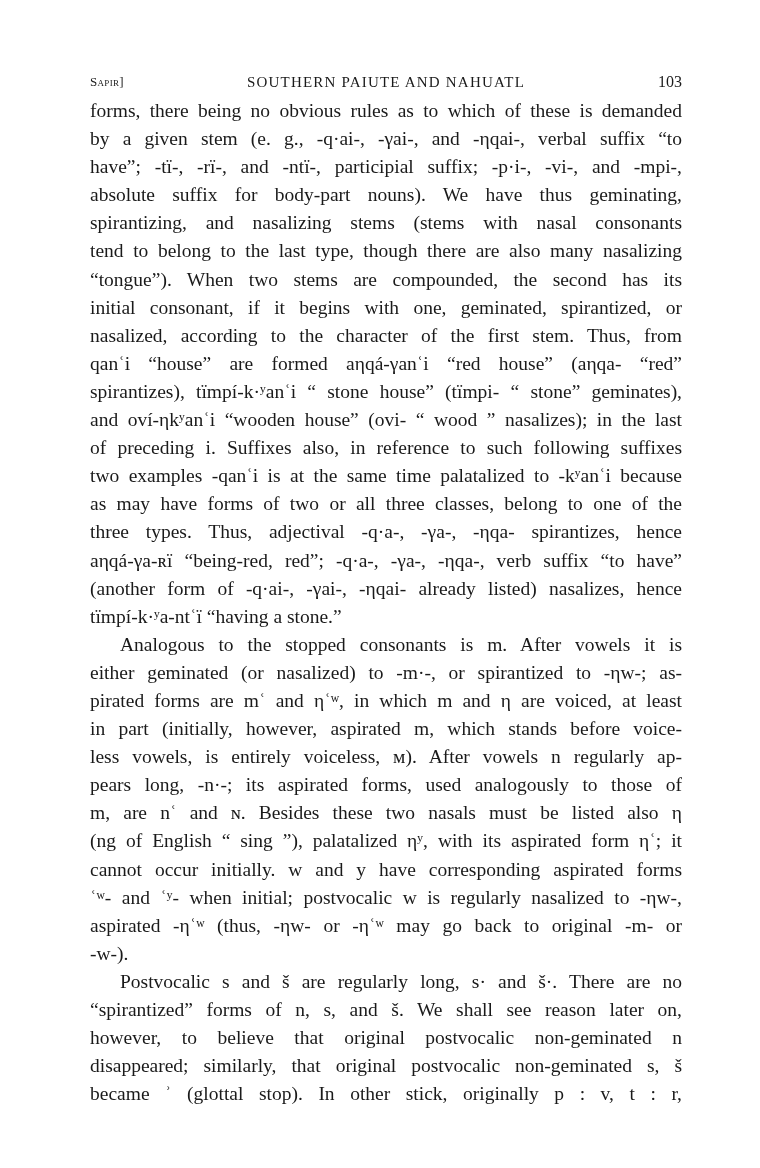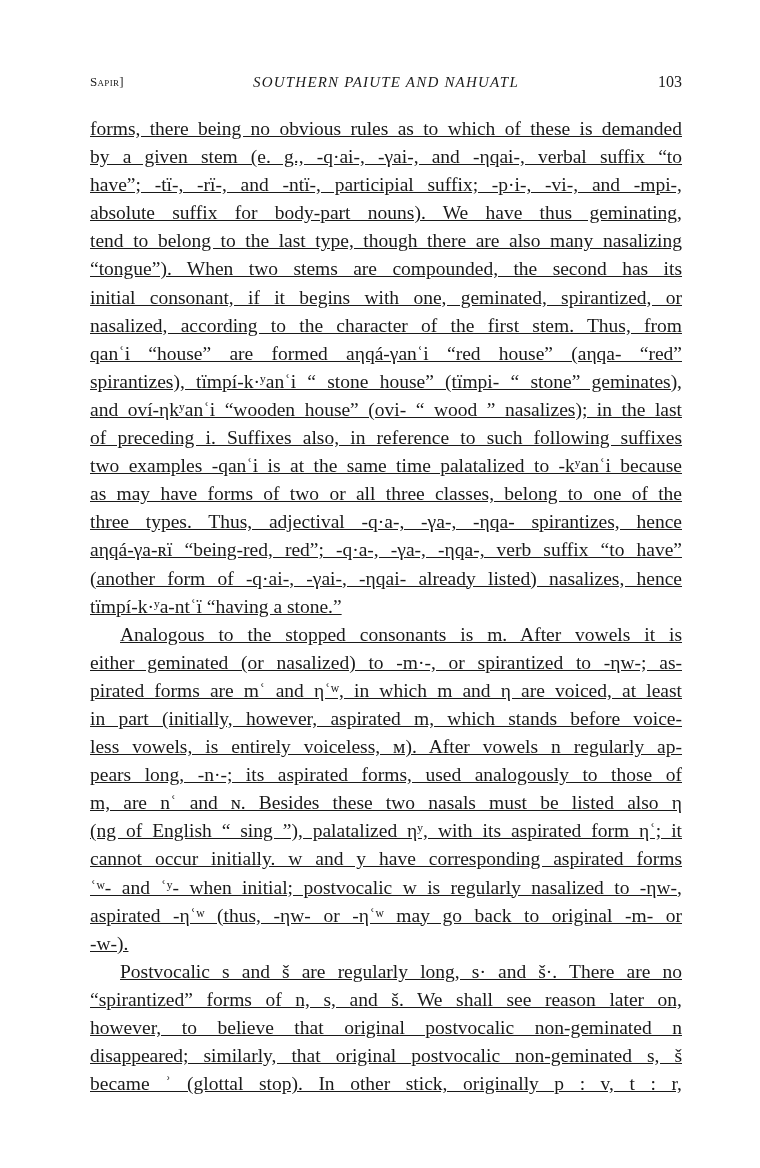--- a/index.html
+++ b/index.html
@@ -1,42 +1,43 @@
 <!DOCTYPE html>
 <html><head>
 <meta charset="utf-8">
 <style>
   html, body { margin: 0; padding: 0; background: #ffffff; }
   body { width: 760px; height: 1168px; position: relative; overflow: hidden;
          font-family: "Liberation Serif", "DejaVu Serif", serif; color: #1a1a1a; }
   .running-head { position: absolute; top: 70px; left: 90px; width: 592px; height: 24px;
                   font-size: 15px; line-height: 24px; }
   .rh-left { position: absolute; left: 0; top: 0; font-variant: small-caps; font-size: 13px; letter-spacing: 0.3px; }
-  .rh-center { position: absolute; left: 0; right: 0; text-align: center; font-style: italic; letter-spacing: 1.2px; }
+  .rh-center { position: absolute; left: 0; right: 0; text-align: center; letter-spacing: 1.2px; }
   .rh-right { position: absolute; right: 0; top: 0; font-size: 16px; margin-left: 18px; }
-  .body-text { position: absolute; top: 115px; left: 90px; width: 592px; text-decoration: underline; }
+  .body-text { position: absolute; top: 97px; left: 90px; width: 592px; }
   .line { font-size: 19.5px; line-height: 28.1px; height: 28.1px; white-space: nowrap;
           text-align: justify; text-align-last: justify; }
   .line.last { text-align-last: left; }
   .line.indent { padding-left: 30px; }
 </style>
 </head>
 <body>
 
 <div class="running-head">
   <span class="rh-left">Sapir]</span>
   <span class="rh-center">SOUTHERN PAIUTE AND NAHUATL</span>
   <span class="rh-right">103</span>
 </div>
 
 <div class="body-text">
   <div class="line">forms, there being no obvious rules as to which of these is demanded</div>
   <div class="line">by a given stem (e. g., -q·ai-, -γai-, and -ηqai-, verbal suffix “to</div>
   <div class="line">have”; -tï-, -rï-, and -ntï-, participial suffix; -p·i-, -vi-, and -mpi-,</div>
   <div class="line">absolute suffix for body-part nouns). We have thus geminating,</div>
+  <div class="line">spirantizing, and nasalizing stems (stems with nasal consonants</div>
   <div class="line">tend to belong to the last type, though there are also many nasalizing</div>
   <div class="line">“tongue”). When two stems are compounded, the second has its</div>
   <div class="line">initial consonant, if it begins with one, geminated, spirantized, or</div>
   <div class="line">nasalized, according to the character of the first stem. Thus, from</div>
   <div class="line">qanʿi “house” are formed aηqá-γanʿi “red house” (aηqa- “red”</div>
   <div class="line">spirantizes), tïmpí-k·ʸanʿi “ stone house” (tïmpi- “ stone” geminates),</div>
   <div class="line">and oví-ηkʸanʿi “wooden house” (ovi- “ wood ” nasalizes); in the last</div>
   <div class="line">of preceding i. Suffixes also, in reference to such following suffixes</div>
   <div class="line">two examples -qanʿi is at the same time palatalized to -kʸanʿi because</div>
   <div class="line">as may have forms of two or all three classes, belong to one of the</div>

